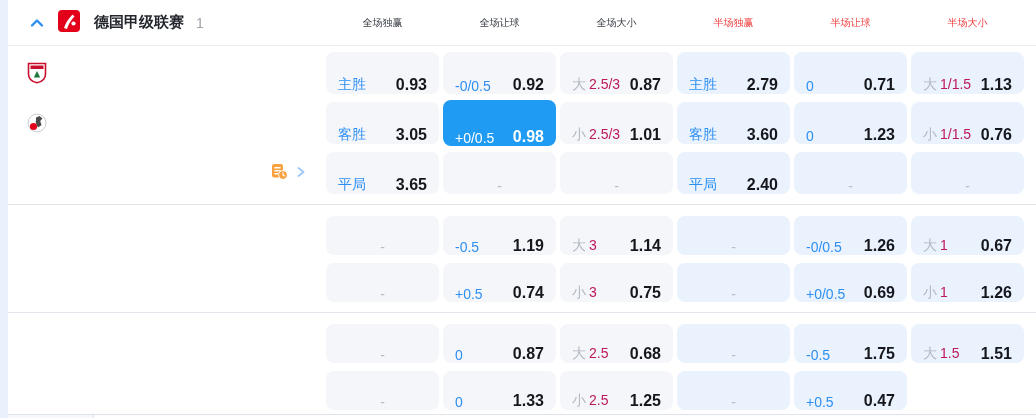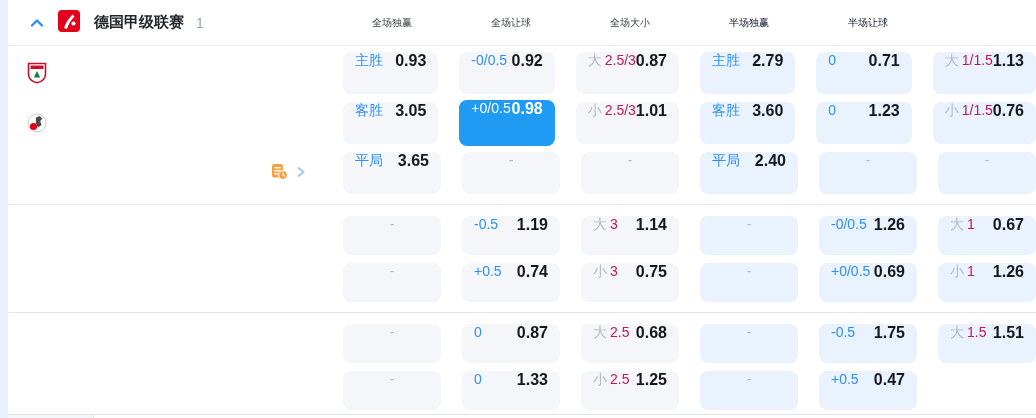--- a/index.html
+++ b/index.html
@@ -2,38 +2,38 @@
 <html><head>
 <meta charset="utf-8">
 <style>
   * { margin:0; padding:0; box-sizing:border-box; }
   html,body { width:1036px; height:418px; overflow:hidden; }
   body { font-family:"Liberation Sans","DejaVu Sans",sans-serif; background:#ffffff; }
   .page { display:flex; width:1036px; height:418px; }
   .left-strip { width:8px; background:#e8f1fc; flex:none; }
   .card { flex:1; background:#fff; min-width:0; }
 
-  .grid { display:grid; grid-template-columns:314px repeat(6,1fr); column-gap:21px; padding-right:0; }
+  .grid { display:grid; grid-template-columns:314px repeat(6,1fr); column-gap:4px; padding-right:12px; }
 
   
   .league-header { height:46px; border-bottom:1px solid #e9edf2; align-items:center; }
   .league-info { display:flex; align-items:center; padding-left:18px; gap:10px; }
   .collapse-btn { width:22px; height:22px; display:flex; align-items:center; justify-content:center; cursor:pointer; }
   .league-title { font-size:15px; font-weight:bold; color:#23262c; margin-left:4px; }
   .league-count { font-size:14px; color:#9aa0a8; margin-left:2px; }
   .col-head { font-size:10px; color:#3a3f46; text-align:center; align-self:center; }
-  .col-head.half { color:#0f172a;text-align:center; }
+  .col-head.half { color:#ef4444;text-align:center; }
 
   
   .section .grid { grid-auto-rows:50px; }
   .section.compact .grid { grid-auto-rows:47px; }
   .section { padding-top:2px; }
   .divider { border-top:1px solid #e2e6ec; margin:6px 0 5px 0; }
 
-  .cell { margin:4px 0; border-radius:8px; display:flex; align-items:flex-start; justify-content:space-between; padding:0 12px; font-size:14px; cursor:pointer; }
+  .cell { margin:4px 0; border-radius:8px; display:flex; align-items:flex-end; justify-content:space-between; padding:0 12px; font-size:14px; cursor:pointer; }
   .cell.full { background:#f4f6fa; }
   .cell.half { background:#e9f2fd; }
   .cell.active { background:#1f9bf3; margin:2px 0; }
   .cell.active .lbl, .cell.active .val, .cell.active .ou-side, .cell.active .ou-line { color:#fff; }
   .cell.empty { justify-content:center; cursor:default; }
   .lbl { color:#2e8ff2; white-space:nowrap; }
   .ou-side { color:#b2b8c2; }
   .ou-line { color:#be185d; margin-left:3px; }
   .val { color:#15171c; font-weight:bold; font-size:16px; }
   .dash { color:#b6bcc6; }
@@ -76,20 +76,21 @@
           </svg>
         </span>
         <span class="league-title">德国甲级联赛</span>
         <span class="league-count">1</span>
       </div>
       <div class="col-head">全场独赢</div>
       <div class="col-head">全场让球</div>
       <div class="col-head">全场大小</div>
       <div class="col-head half">半场独赢</div>
       <div class="col-head half">半场让球</div>
+      <div class="col-head half">半场大小</div>
     </div>
 
     <div id="sections">
         <div class="section">
           <div class="grid">
             <div class="team-cell">
     <span class="crest">
       <svg width="20" height="22" viewBox="0 0 20 22">
         <path d="M1.5 1.5 H18.5 V12 C18.5 16.8 14.8 19.8 10 20.8 C5.2 19.8 1.5 16.8 1.5 12 Z" fill="#ffffff" stroke="#c8102e" stroke-width="1.6"></path>
         <path d="M3.5 3.5 H16.5 V7 H3.5 Z" fill="#c8102e"></path>

